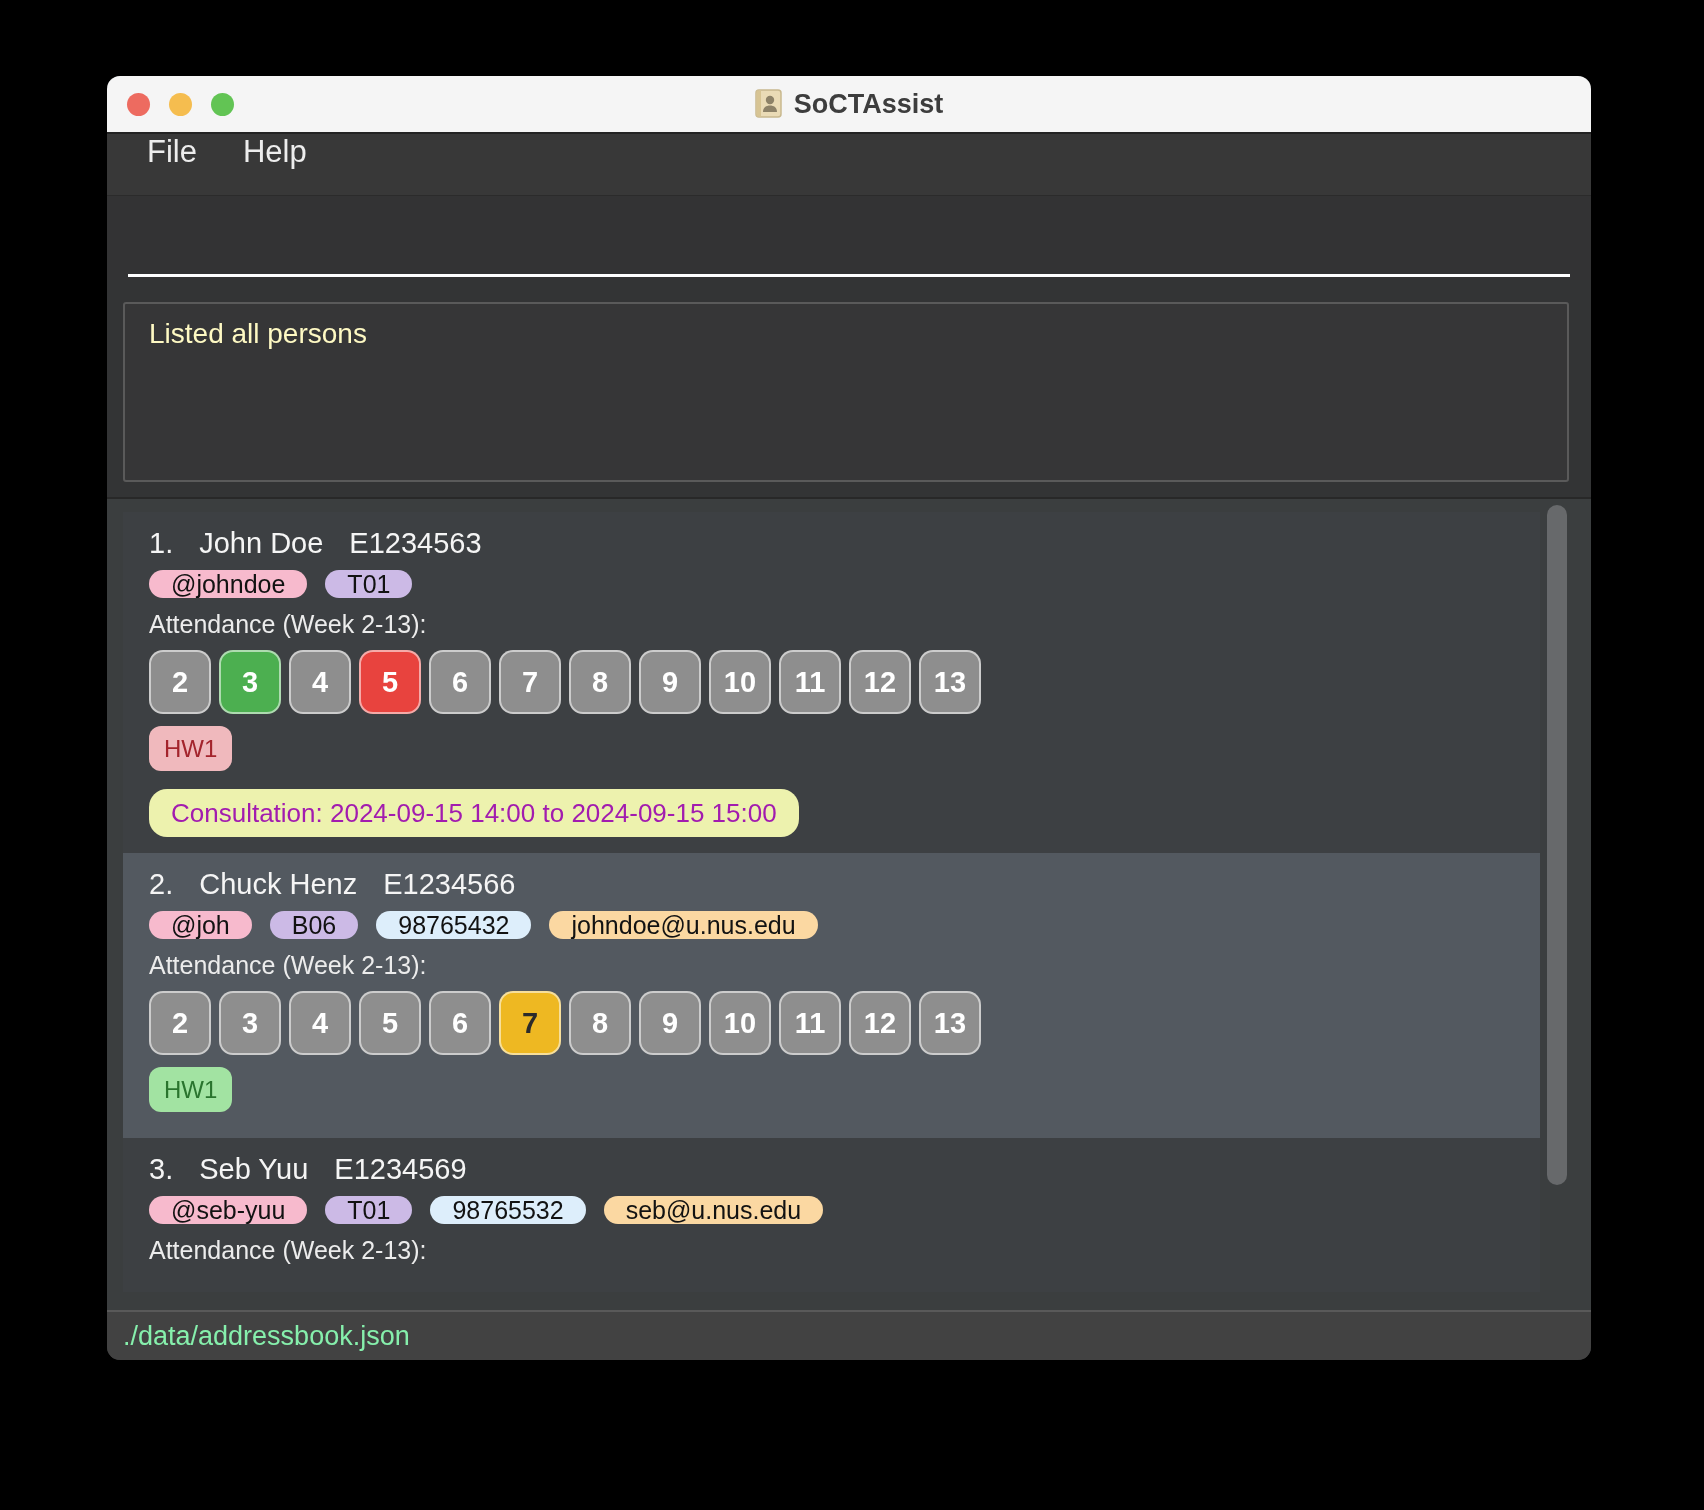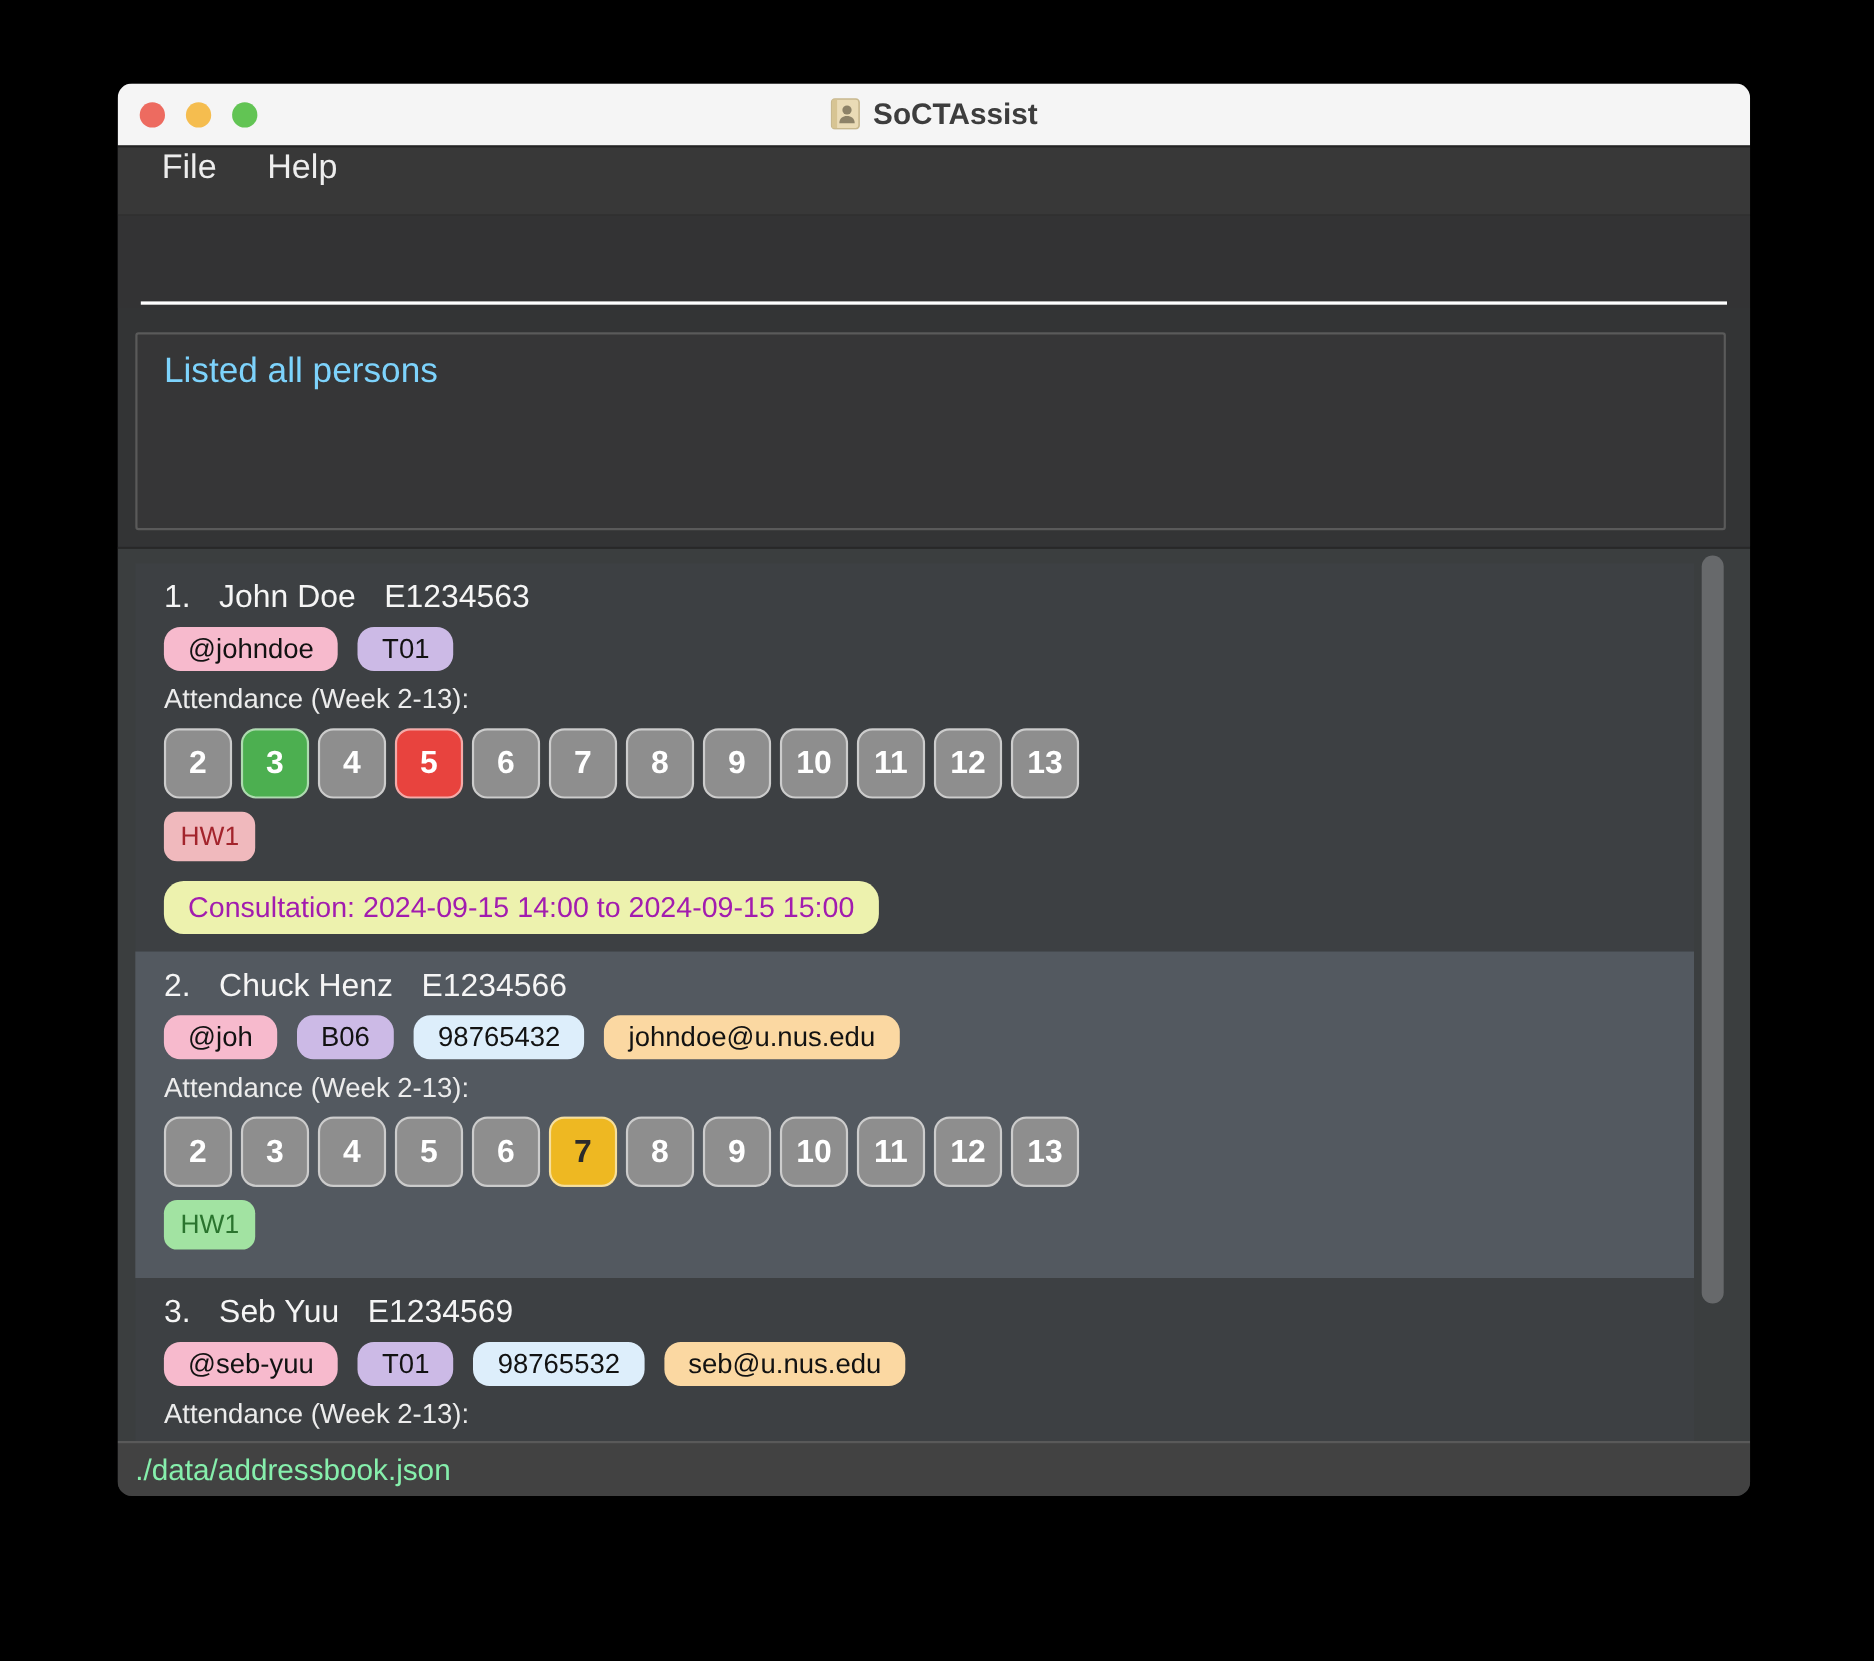--- a/index.html
+++ b/index.html
@@ -22,32 +22,32 @@
 
   
   .command-pane { height:84px; background:#333334; flex:0 0 auto; position:relative; }
   .command-input { position:absolute; left:21px; right:21px; top:0; height:81px; background:transparent;
                    border:none; border-bottom:3px solid #ffffff; outline:none; color:#fff; font-size:28px;
                    font-family:"Liberation Sans", sans-serif; }
 
   
   .result-box { margin:22px 22px 0 16px; height:180px; background:#363637; border:2px solid #5a5a5a;
                 border-radius:3px; padding:14px 24px; flex:0 0 auto; }
-  .result-text { font-size:32px; color:#7dd3fc; }
+  .result-text { font-size:28px; color:#fef9c3; }
 
   
   .list-pane { flex:1 1 auto; margin-top:15px; border-top:2px solid #282828; background:#3b3e3f;
                position:relative; overflow:hidden; padding:13px 0 0 16px; }
   .card { width:1417px; padding:12px 26px 16px 26px; }
   .card-odd  { background:#3d4043; }
   .card-even { background:#535960; }
 
   .card-title { display:flex; align-items:baseline; gap:26px; font-size:29px; color:#f5f5f5; margin:2px 0 10px 0; line-height:34px; }
   .tags-row { display:flex; gap:18px; margin-bottom:12px; }
-  .tag { height:40px; padding:0 22px; border-radius:15px; font-size:25px; color:#121212;
+  .tag { height:28px; padding:0 22px; border-radius:15px; font-size:25px; color:#121212;
          display:inline-flex; align-items:center; }
   .att-label { font-size:25px; color:#ececec; line-height:28px; margin-bottom:12px; }
   .att-row { display:flex; gap:8px; margin-bottom:12px; }
   .att-row:empty { display:none; margin:0; }
   .att-box { width:62px; height:64px; border-radius:14px; border:2px solid rgba(255,255,255,0.55);
              display:flex; align-items:center; justify-content:center; font-size:29px; font-weight:bold; }
   .hw-row { display:flex; gap:12px; margin-bottom:10px; }
   .hw-row:empty { display:none; margin:0; }
   .hw { height:45px; padding:0 15px; border-radius:12px; font-size:24px; display:inline-flex; align-items:center; }
   .consult { display:inline-flex; height:48px; padding:0 22px; border-radius:18px; font-size:26px;

